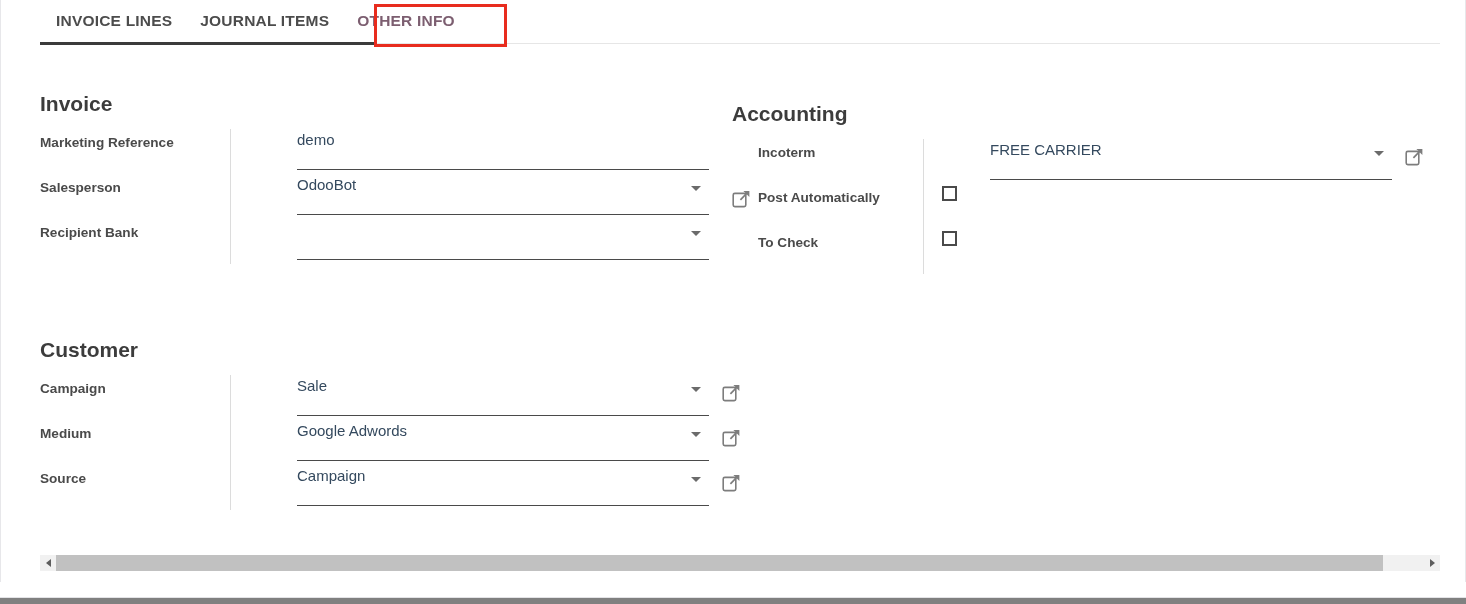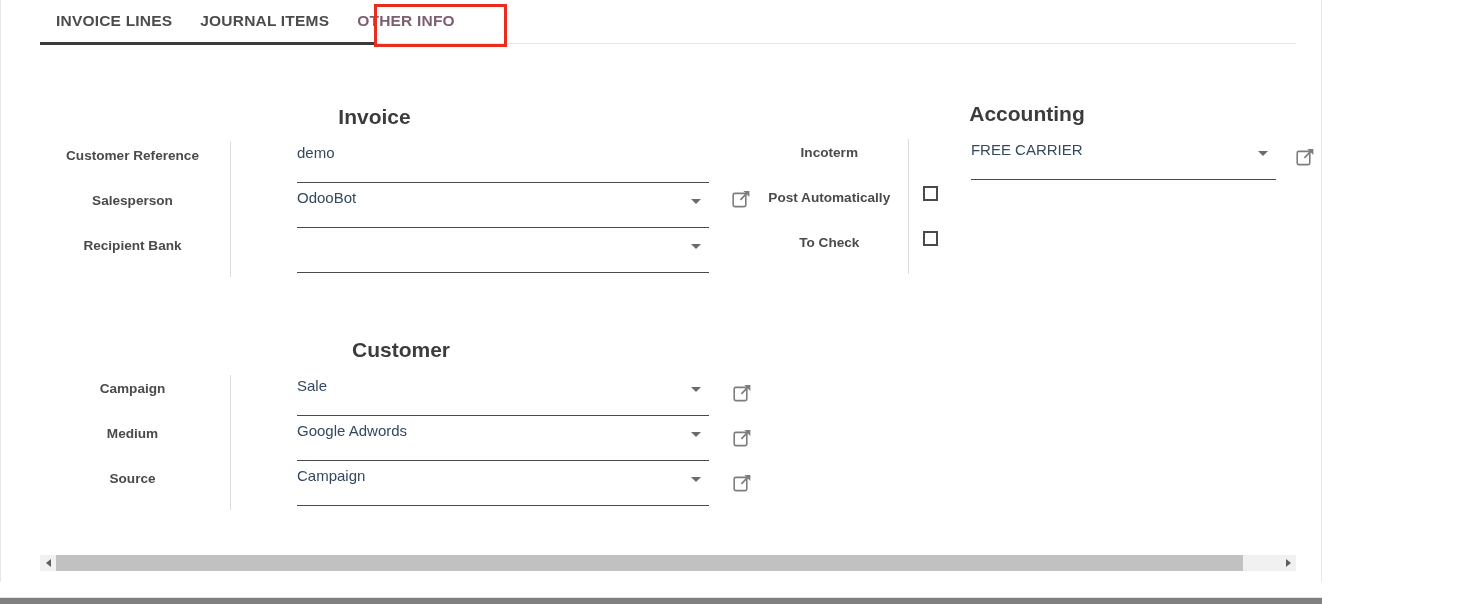--- a/index.html
+++ b/index.html
@@ -7,26 +7,25 @@
     padding: 0;
     background: #ffffff;
   }
   body {
     font-family: "Liberation Sans", sans-serif;
     -webkit-font-smoothing: antialiased;
   }
 
   #screen {
     position: relative;
-    width: 1322px;
+    width: 1466px;
     height: 604px;
     background: #ffffff;
     overflow: hidden;
     box-sizing: border-box;
-    text-align: center;
   }
 
   
   .page-edge-left {
     position: absolute;
     left: 0; top: 0; bottom: 22px;
     width: 1px;
     background: #e7e7ea;
   }
   .page-edge-right {
@@ -313,27 +312,27 @@
         <span>OTHER INFO</span>
       </div>
     </div>
     <div class="tabs-underline-dark"></div>
     <div class="tabs-underline-light"></div>
   </div>
   <div class="tab-highlight"></div>
 
   <div class="sheet">
 
-    <div class="group" style="left:40px; top:59px;">
+    <div class="group" style="left:40px; top:46px;">
       <div class="group-title">Invoice</div>
       <table class="fields">
         <tbody>
             <tr>
           <td class="lbl-cell" style="width:185px;">
-            <span class="lbl">Customer Reference</span>
+            <span class="lbl">Marketing Reference</span>
           </td>
           <td class="sep-cell">
                 <div class="sep-line"></div>
               </td>
           <td class="val-cell" style="width:460px;">
             <div class="field">
               <span class="txt">demo</span>
             </div>
           </td>
         </tr>

